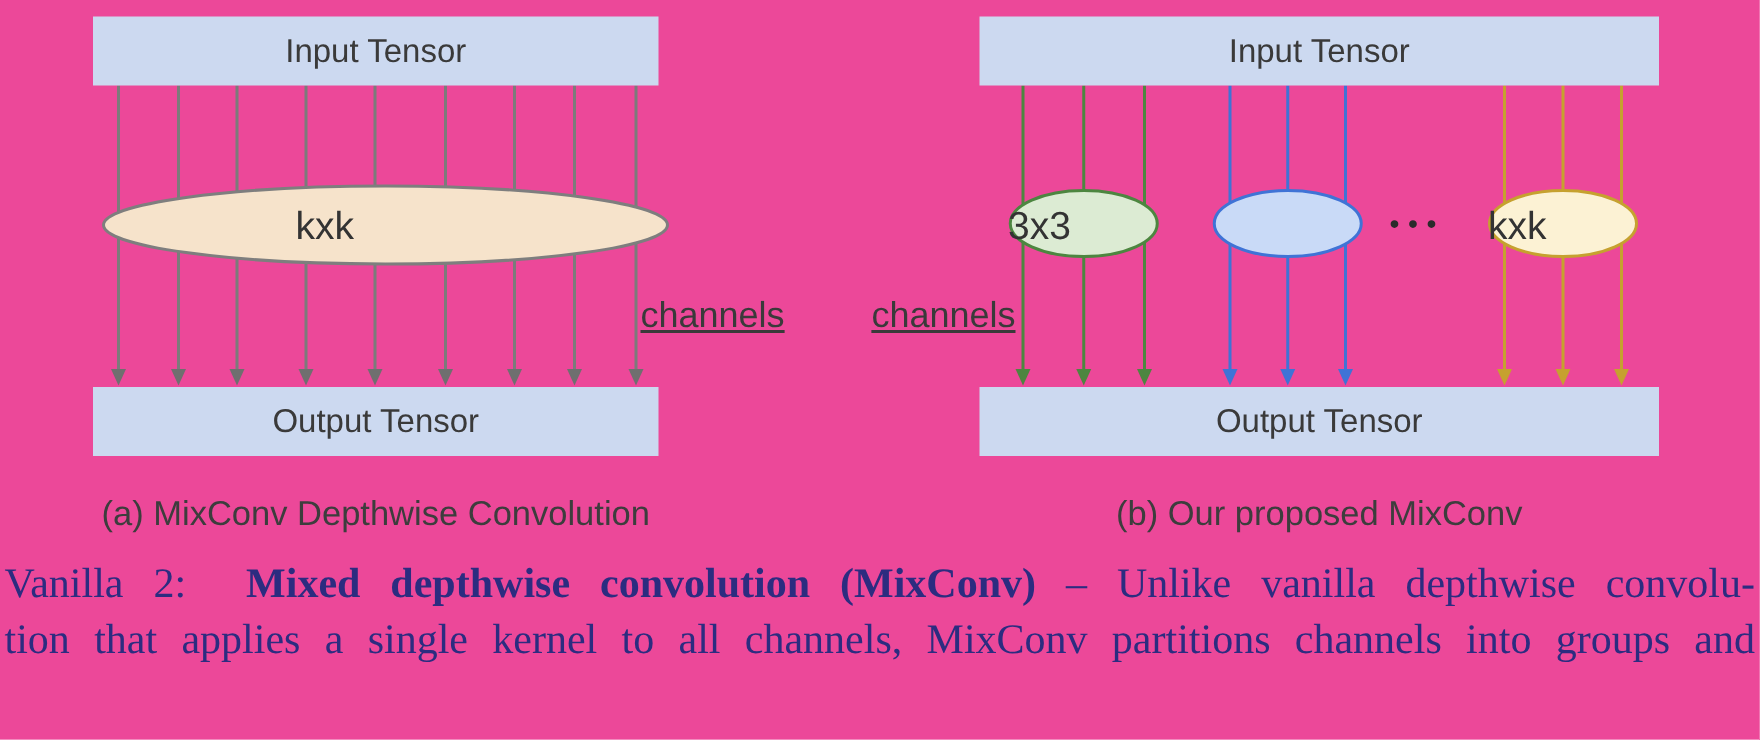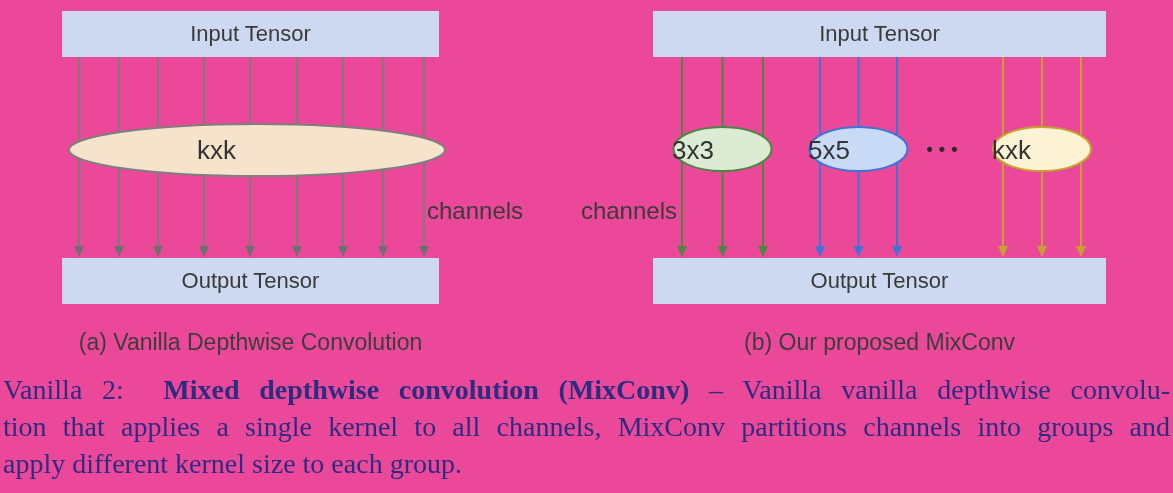--- a/index.html
+++ b/index.html
@@ -29,20 +29,21 @@
     font-size: 26px;
     height: 28px;
     line-height: 28px;
   }
   .channels-label {
     position: absolute;
     color: #3a3a3a;
     font-size: 24px;
     height: 25px;
     line-height: 25px;
+    text-decoration: underline;
   }
   .subcaption {
     position: absolute;
     color: #3d3d3d;
     font-size: 23px;
     text-align: center;
     height: 26px;
     line-height: 26px;
   }
   .dots {
@@ -141,38 +142,36 @@
   </svg>
 
   <div class="tensor-box" style="left:62px; top:11px; width:377px; height:46px;">
     <span>Input Tensor</span>
   </div>
   <div class="kernel-label" style="left:197px; top:136px; width:120px;">kxk</div>
   <div class="channels-label" style="left:427px; top:198px;">channels</div>
   <div class="tensor-box" style="left:62px; top:258px; width:377px; height:46px;">
     <span>Output Tensor</span>
   </div>
-  <div class="subcaption" style="left:62px; top:329px; width:377px;">(a) Vanilla Depthwise Convolution</div>
+  <div class="subcaption" style="left:62px; top:329px; width:377px;">(a) MixConv Depthwise Convolution</div>
 
   <div class="tensor-box" style="left:653px; top:11px; width:453px; height:46px;">
     <span>Input Tensor</span>
   </div>
   <div class="kernel-label" style="left:672px; top:136px; width:100px;">3x3</div>
-  <div class="kernel-label" style="left:808px; top:136px; width:100px;">5x5</div>
   <div class="dots" style="left:915px; top:137px; width:60px;">•••</div>
   <div class="kernel-label" style="left:992px; top:136px; width:100px;">kxk</div>
   <div class="channels-label" style="left:560px; top:198px; width:117px; text-align:right;">channels</div>
   <div class="tensor-box" style="left:653px; top:258px; width:453px; height:46px;">
     <span>Output Tensor</span>
   </div>
   <div class="subcaption" style="left:653px; top:329px; width:453px;">(b) Our proposed MixConv</div>
 
   <div class="fig-caption">
     <div class="cap-line cap-just">
       <span>Vanilla 2:</span>&nbsp;
       <span class="cap-bold">Mixed depthwise convolution (MixConv)</span>
-      <span>– Vanilla vanilla depthwise convolu-</span>
+      <span>– Unlike vanilla depthwise convolu-</span>
     </div>
     <div class="cap-line cap-just">tion that applies a single kernel to all channels, MixConv partitions channels into groups and</div>
-    <div class="cap-line">apply different kernel size to each group.</div>
   </div>
 
 </div>
 
 </body></html>

